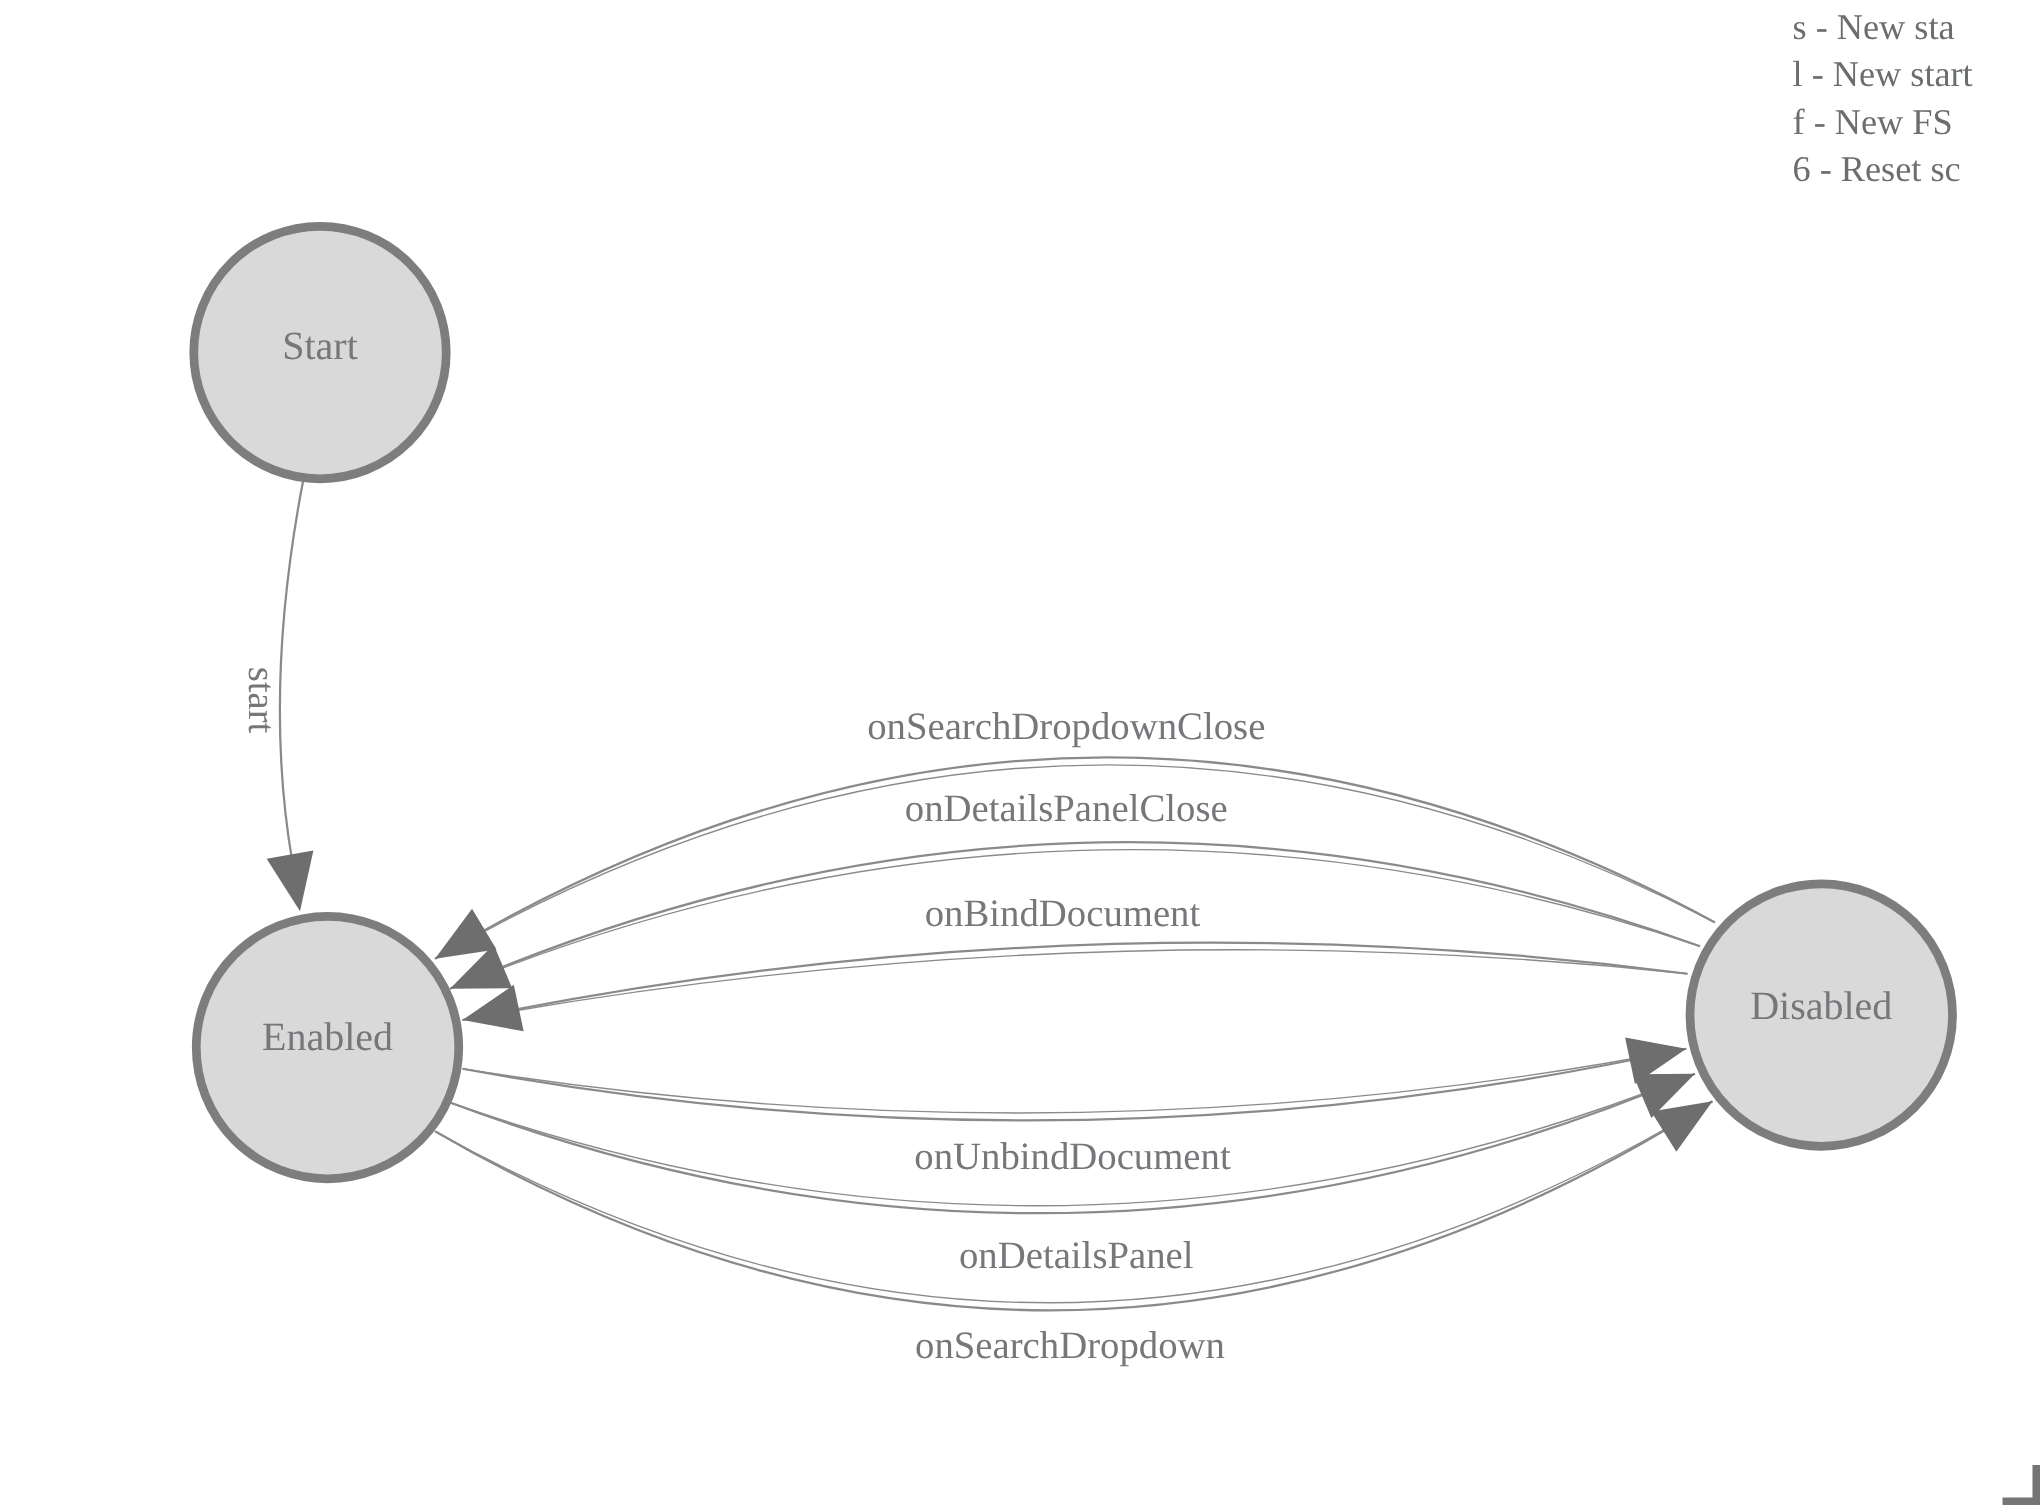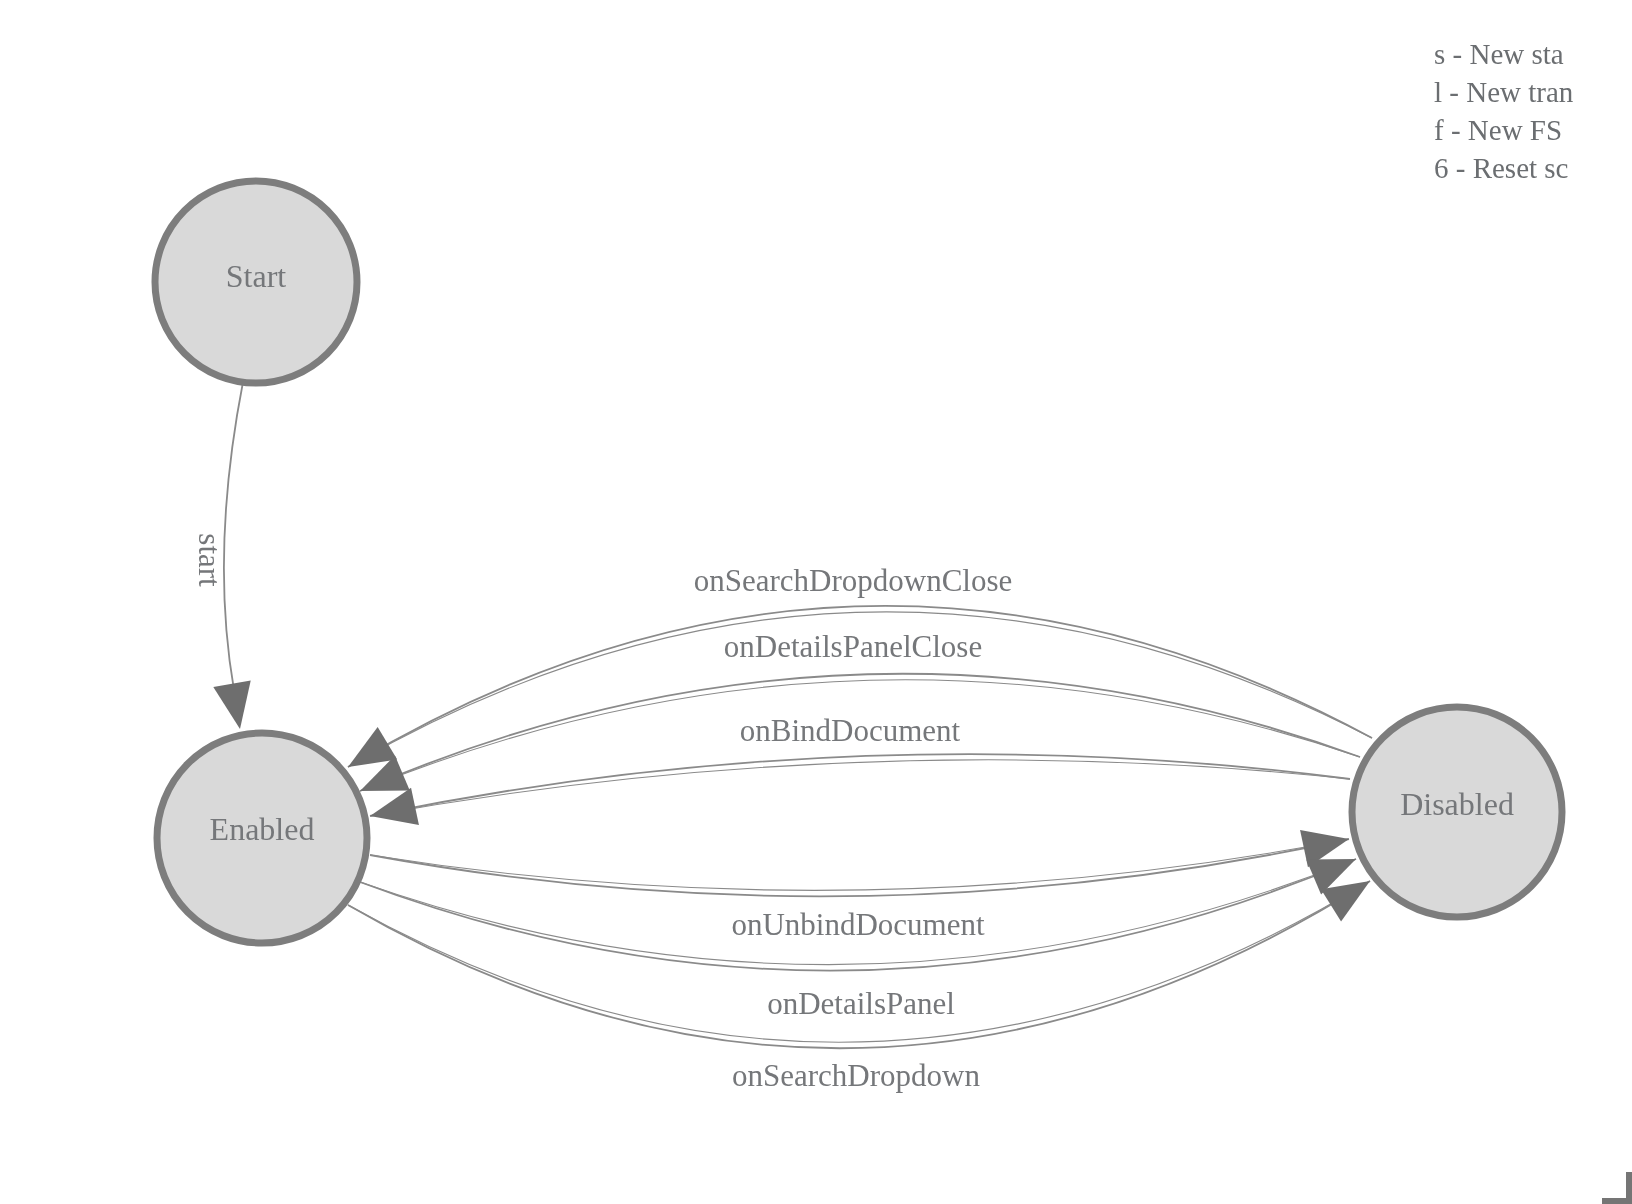--- a/index.html
+++ b/index.html
@@ -12,21 +12,20 @@
   }
   #stage{position:absolute;left:0;top:0;width:1632px;height:1204px;}
   svg{position:absolute;left:0;top:0;}
   svg text{font-family:"Liberation Serif","DejaVu Serif",serif;}
   .legend{
     position:absolute;
     left:1434px;top:3px;
     font-size:29px;
     line-height:38px;
     white-space:nowrap;
-    margin-top:32px;
   }
   .corner-bar{position:absolute;}
   #corner-v{left:1626px;top:1172px;width:6px;height:32px;}
   #corner-h{left:1602px;top:1198px;width:30px;height:6px;}
 </style>
 </head>
 <body>
 
 <div id="stage">
   <svg id="fsm-svg" width="1632" height="1204" viewBox="0 0 1632 1204">
@@ -60,20 +59,20 @@
       <polygon points="1349,839 1300.0548882407074,829.9791333636747 1307.9555324917824,867.1487421915592" fill="#6e6e6e"></polygon>
       <text x="858" y="935" text-anchor="middle" font-size="31" fill="#75777a">onUnbindDocument</text>
       <polygon points="1356,859 1306.2328852998914,859.4840396949102 1321.080668182484,894.463224126103" fill="#6e6e6e"></polygon>
       <text x="861" y="1014" text-anchor="middle" font-size="31" fill="#75777a">onDetailsPanel</text>
       <polygon points="1370,881 1320.9213215563736,889.2633723277553 1341.0582535972353,921.4891999816995" fill="#6e6e6e"></polygon>
       <text x="856" y="1086" text-anchor="middle" font-size="31" fill="#75777a">onSearchDropdown</text>
     </svg>
 
   <div class="legend" style="color: rgb(107, 110, 113);">
     <div>s - New sta</div>
-    <div>l - New tran</div>
+    <div>l - New start</div>
     <div>f - New FS</div>
     <div>6 - Reset sc</div>
   </div>
 
   <div id="corner-v" class="corner-bar" style="background: rgb(117, 117, 117);"></div>
   <div id="corner-h" class="corner-bar" style="background: rgb(117, 117, 117);"></div>
 </div>
 
 </body></html>

